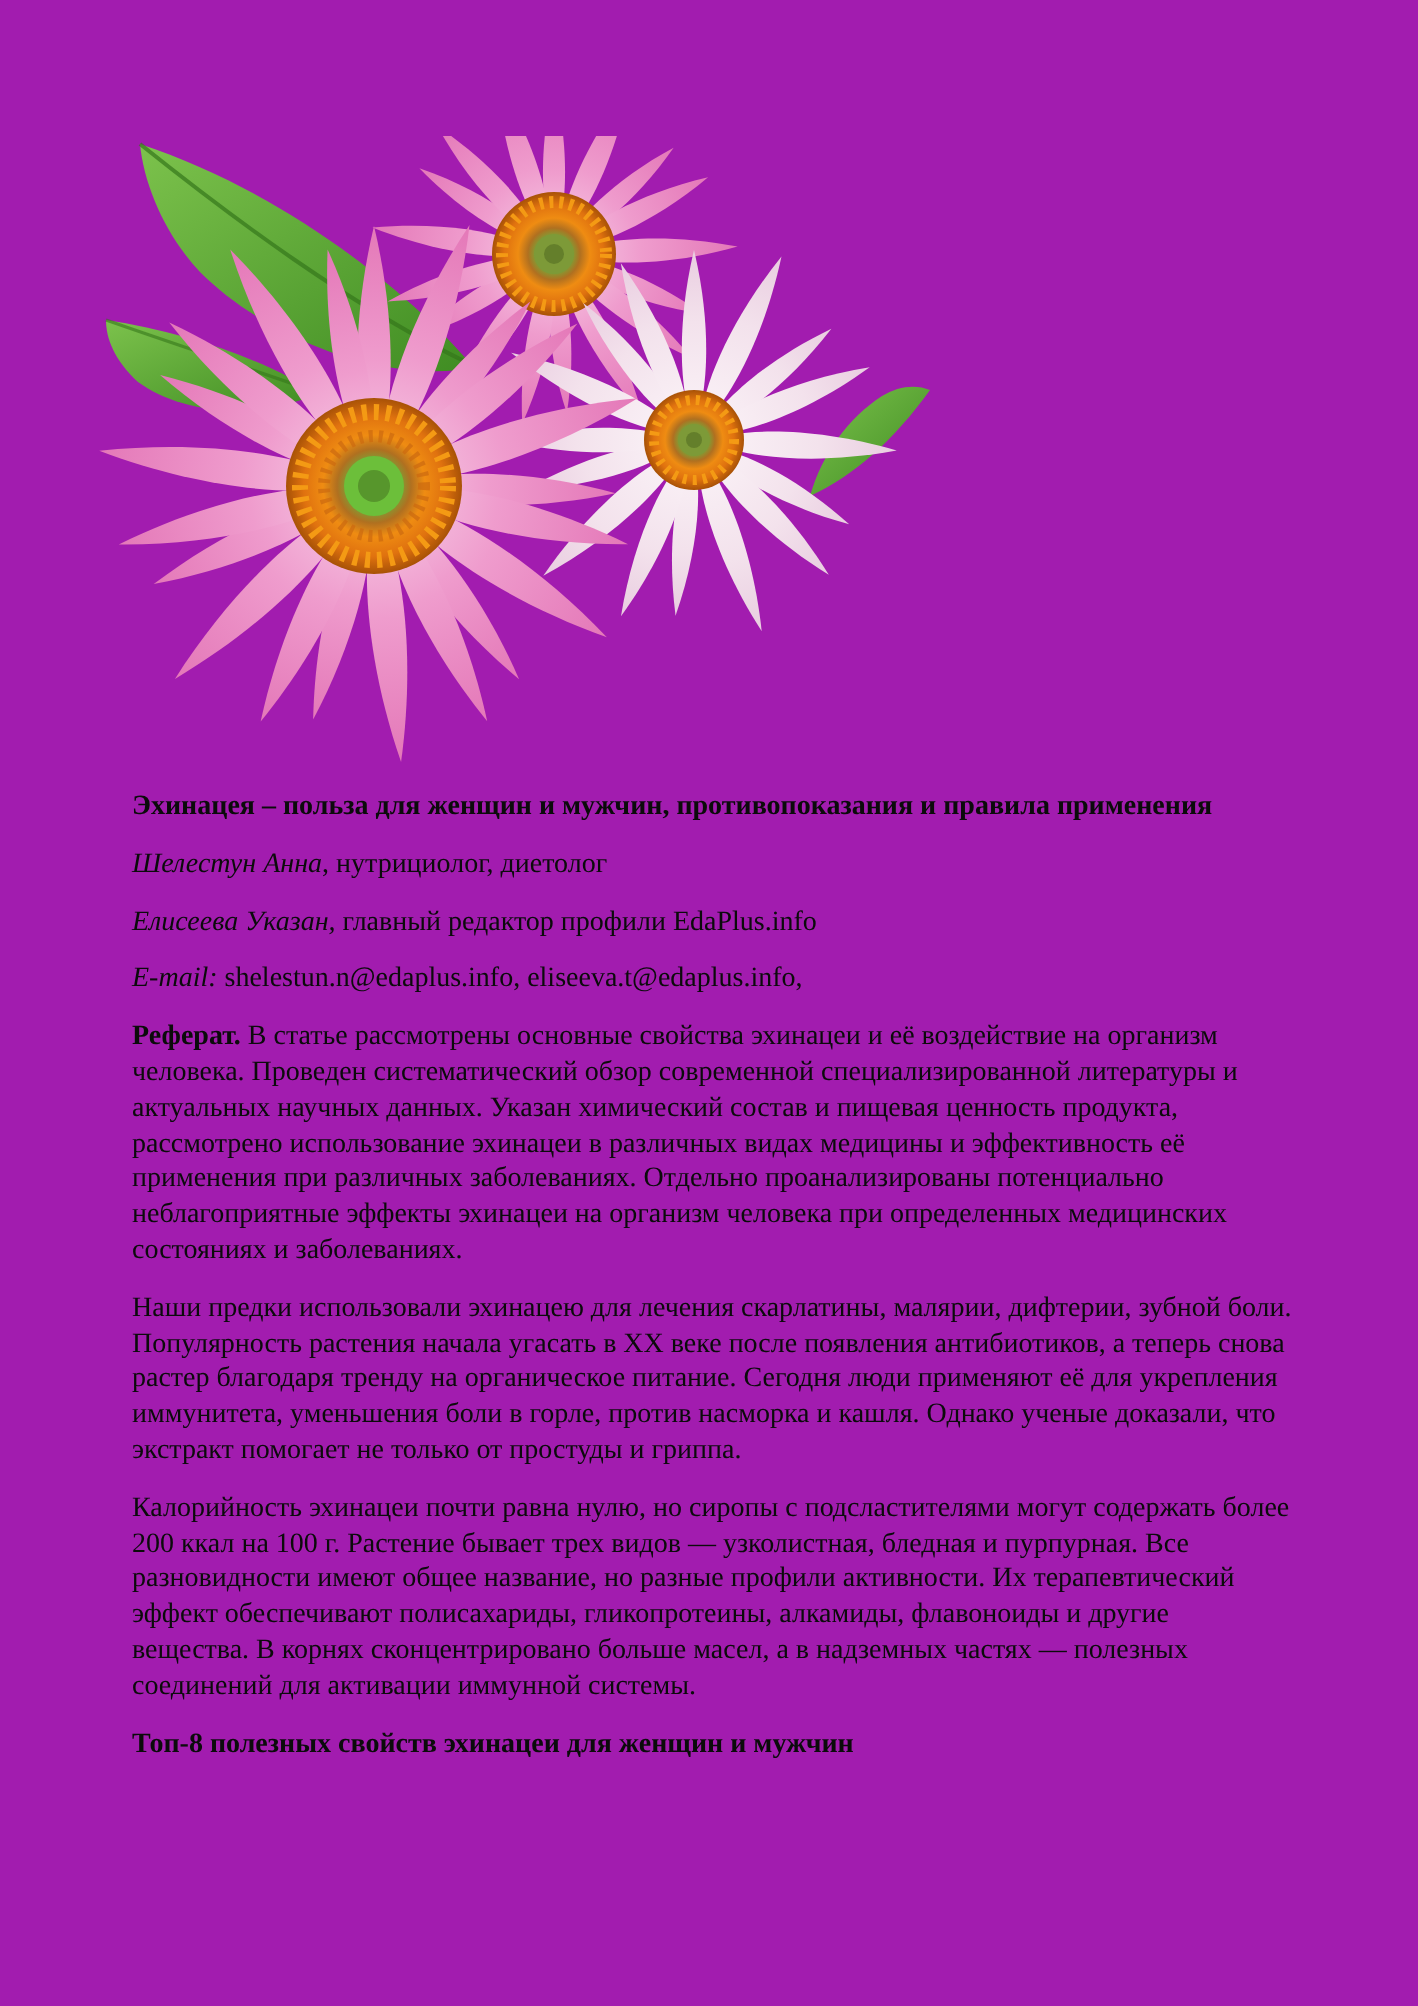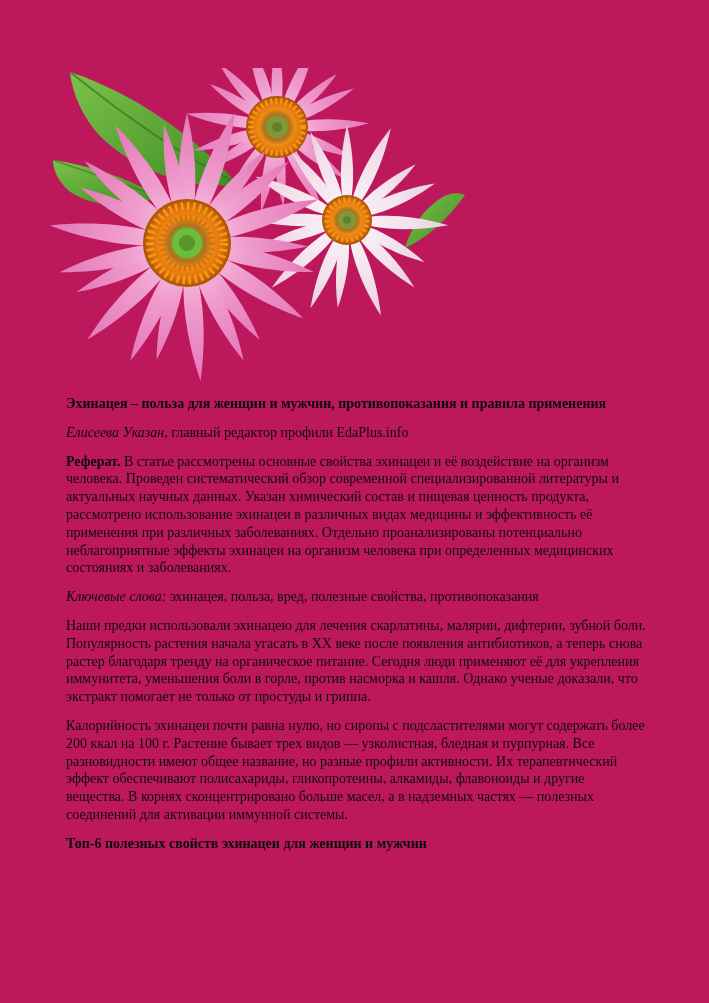--- a/index.html
+++ b/index.html
@@ -1,19 +1,19 @@
 <!DOCTYPE html>
 <html lang="ru"><head>
 <meta charset="utf-8">
 <style>
   html,body{margin:0;padding:0;background:#ffffff;}
   .page{
     position:relative;
     width:709px;height:1003px;
-    background:#be185d;
+    background:#a21caf;
     overflow:hidden;
     font-family:"Liberation Serif","DejaVu Serif",serif;
     color:#0b0b0b;
   }
   .photo{
     position:absolute;left:45px;top:68px;width:435px;height:322px;
   }
   .photo svg{display:block;width:100%;height:100%;}
   .content{
     position:absolute;left:66px;top:395px;width:580px;
@@ -152,28 +152,29 @@
         <circle r="15" fill="#6cbf3a"></circle>
         <circle r="8" fill="#57962c"></circle>
       </g>
     </svg>
   </div>
 
   <div class="content">
 
     <p class="title">Эхинацея – польза для женщин и мужчин, противопоказания и правила применения</p>
 
+    <p><i>Шелестун Анна</i><span>, нутрициолог, диетолог</span></p>
 
     <p><i>Елисеева Указан,</i><span> главный редактор профили EdaPlus.info</span></p>
 
+    <p><i>E-mail:</i><span> shelestun.n@edaplus.info, eliseeva.t@edaplus.info,</span></p>
 
     <p><span class="lead">Реферат.</span><span> В статье рассмотрены основные свойства эхинацеи и её воздействие на организм человека. Проведен систематический обзор современной специализированной литературы и актуальных научных данных. Указан химический состав и пищевая ценность продукта, рассмотрено использование эхинацеи в различных видах медицины и эффективность её применения при различных заболеваниях. Отдельно проанализированы потенциально неблагоприятные эффекты эхинацеи на организм человека при определенных медицинских состояниях и заболеваниях.</span></p>
 
-    <p><i>Ключевые слова:</i><span> эхинацея, польза, вред, полезные свойства, противопоказания</span></p>
 
     <p class="gap-before">Наши предки использовали эхинацею для лечения скарлатины, малярии, дифтерии, зубной боли. Популярность растения начала угасать в XX веке после появления антибиотиков, а теперь снова растер благодаря тренду на органическое питание. Сегодня люди применяют её для укрепления иммунитета, уменьшения боли в горле, против насморка и кашля. Однако ученые доказали, что экстракт помогает не только от простуды и гриппа.</p>
 
     <p>Калорийность эхинацеи почти равна нулю, но сиропы с подсластителями могут содержать более 200 ккал на 100 г. Растение бывает трех видов — узколистная, бледная и пурпурная. Все разновидности имеют общее название, но разные профили активности. Их терапевтический эффект обеспечивают полисахариды, гликопротеины, алкамиды, флавоноиды и другие вещества. В корнях сконцентрировано больше масел, а в надземных частях — полезных соединений для активации иммунной системы.</p>
 
-    <p class="heading">Топ-6 полезных свойств эхинацеи для женщин и мужчин</p>
+    <p class="heading">Топ-8 полезных свойств эхинацеи для женщин и мужчин</p>
 
   </div>
 </div>
 
 </body></html>

